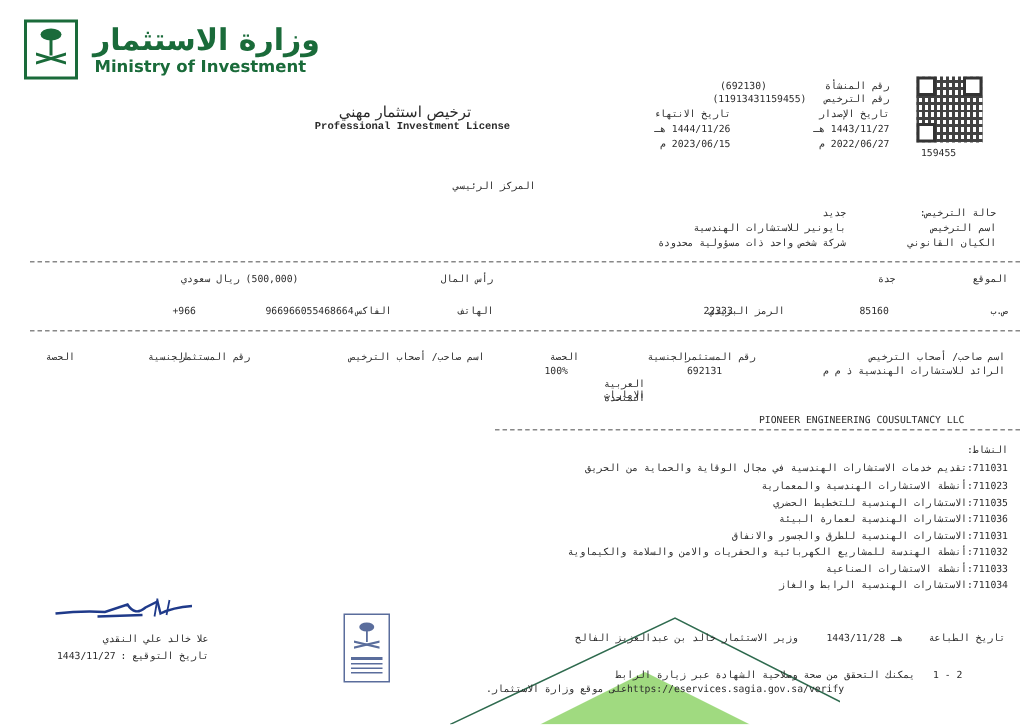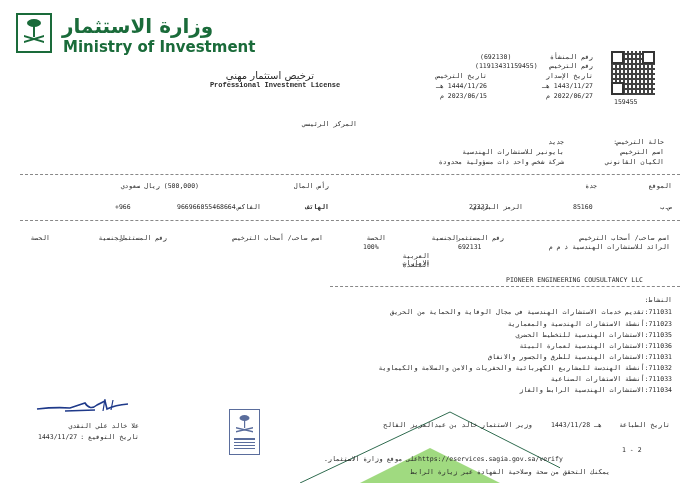--- a/index.html
+++ b/index.html
@@ -5,21 +5,21 @@
   html, body { margin:0; padding:0; }
   body { width:684px; height:483px; background:#ffffff; position:relative; overflow:hidden;
          font-family:"DejaVu Sans Mono", monospace; color:#2a2a2a; }
   .abs { position:absolute; white-space:nowrap; }
   .t { font-size:6.5px; line-height:8px; }
   .rtl { direction:rtl; text-align:right; }
 
   
   .logo-box { position:absolute; left:16px; top:13px; width:36px; height:40px; border:2px solid #1a6b3a; box-sizing:border-box; }
   .logo-ar { position:absolute; left:62px; top:14px; font-family:"DejaVu Sans", sans-serif; font-size:20px; font-weight:bold; color:#1a6b3a; direction:rtl; }
-  .logo-en { position:absolute; left:63px; top:38px; font-family:"DejaVu Sans", sans-serif; font-size:15px; font-weight:bold; color:#1a6b3a; }
+  .logo-en { position:absolute; left:63px; top:38px; font-family:"DejaVu Sans", sans-serif; font-size:11px; font-weight:bold; color:#1a6b3a; }
 
   
   .qr { position:absolute; left:611px; top:51px; width:44px; height:44px;
         background:
           repeating-linear-gradient(90deg, #222 0 2px, transparent 2px 4px),
           repeating-linear-gradient(0deg, #222 0 2px, #fff 2px 5px);
         opacity:0.85; }
   .qr::before, .qr::after { content:""; position:absolute; width:9px; height:9px; border:2px solid #111; background:#fff; }
   .qr::before { left:0; top:0; }
   .qr::after { right:0; top:0; }
@@ -56,21 +56,21 @@
 <div class="abs t" style="left:614px;top:98px;">159455</div>
 
 <div class="abs t rtl" style="right:91px;top:53px;">رقم المنشأة</div>
 <div class="abs t rtl" style="right:91px;top:62px;">رقم الترخيص</div>
 <div class="abs t rtl" style="right:91px;top:72px;">تاريخ الإصدار</div>
 <div class="abs t rtl" style="right:91px;top:82px;">1443/11/27 هـ</div>
 <div class="abs t rtl" style="right:91px;top:92px;">2022/06/27 م</div>
 
 <div class="abs t" style="left:480px;top:53px;">(692130)</div>
 <div class="abs t" style="left:443px;top:62px;margin-left:32px;">(11913431159455)</div>
-<div class="abs t rtl" style="right:197px;top:72px;">تاريخ الترخيص</div>
+<div class="abs t rtl" style="right:197px;top:72px;">تاريخ الانتهاء</div>
 <div class="abs t rtl" style="right:197px;top:82px;">1444/11/26 هـ</div>
 <div class="abs t rtl" style="right:197px;top:92px;">2023/06/15 م</div>
 
 <div class="title-ar">ترخيص استثمار مهني</div>
 <div class="title-en">Professional Investment License</div>
 
 <div class="abs t rtl" style="right:327px;top:120px;">المركز الرئيسي</div>
 
 <div class="abs t rtl" style="right:20px;top:138px;">حالة الترخيص:</div>
 <div class="abs t rtl" style="right:120px;top:138px;">جديد</div>
@@ -83,21 +83,21 @@
 
 <div class="abs t rtl" style="right:12px;top:182px;">الموقع</div>
 <div class="abs t rtl" style="right:87px;top:182px;">جدة</div>
 <div class="abs t rtl" style="right:355px;top:182px;">رأس المال</div>
 <div class="abs t rtl" style="right:485px;top:182px;">(500,000) ريال سعودي</div>
 
 <div class="abs t rtl" style="right:12px;top:203px;">ص.ب</div>
 <div class="abs t" style="left:554px;top:203px;padding-left:19px;">85160</div>
 <div class="abs t rtl" style="right:161px;top:203px;">الرمز البريدي</div>
 <div class="abs t" style="left:469px;top:203px;">22333</div>
-<div class="abs t rtl" style="right:355px;top:203px;font-weight:bold;">الهاتف</div>
+<div class="abs t rtl" style="right:355px;top:203px;">الهاتف</div>
 <div class="abs t rtl" style="right:423px;top:203px;">الفاكس</div>
 <div class="abs t" style="left:177px;top:203px;">966966055468664</div>
 <div class="abs t" style="left:115px;top:203px;">+966</div>
 
 <div class="dash" style="left:20px;width:660px;top:220px;"></div>
 
 <div class="abs t rtl" style="right:14px;top:234px;">اسم صاحب/ أصحاب الترخيص</div>
 <div class="abs t rtl" style="right:180px;top:234px;">رقم المستثمر</div>
 <div class="abs t rtl" style="right:225px;top:234px;">الجنسية</div>
 <div class="abs t rtl" style="right:298px;top:234px;">الحصة</div>
@@ -131,21 +131,21 @@
 <svg class="tri-line" style="left:300px;top:410px;" width="260" height="73">
   <polygon points="130,38 60,73 200,73" fill="#8fd46a" opacity="0.85"></polygon>
   <polyline points="0,73 150,2 290,73" fill="none" stroke="#2f6b4f" stroke-width="1"></polyline>
 </svg>
 
 <div class="abs t rtl" style="right:14px;top:421px;">تاريخ الطباعة</div>
 <div class="abs t" style="left:551px;top:421px;">1443/11/28 هـ</div>
 <div class="abs t rtl" style="right:152px;top:421px;">وزير الاستثمار خالد بن عبدالعزيز الفالح</div>
 
 <div class="abs t" style="left:622px;top:446px;">1 - 2</div>
-<div class="abs t rtl" style="right:74px;top:468px;text-align:right;">يمكنك التحقق من صحة وصلاحية الشهادة عبر زيارة الرابط</div>
+<div class="abs t rtl" style="right:74px;top:446px;text-align:right;">يمكنك التحقق من صحة وصلاحية الشهادة عبر زيارة الرابط</div>
 <div class="abs t" style="left:418px;top:455px;">https://eservices.sagia.gov.sa/verify</div>
 <div class="abs t rtl" style="right:266px;top:455px;">على موقع وزارة الاستثمار.</div>
 
 <svg class="sig" viewBox="0 0 95 16">
   <path d="M2 12 Q20 10 35 11 L50 6 Q55 14 62 8 L70 4 L72 12 Q80 8 93 7 M30 14 L60 13" fill="none" stroke="#1f3a8a" stroke-width="1.6"></path>
   <path d="M70 2 L68 14 M78 3 L76 13" stroke="#1f3a8a" stroke-width="1.2"></path>
 </svg>
 <div class="abs t rtl" style="right:545px;top:422px;">علا خالد علي النقدي</div>
 <div class="abs t" style="left:38px;top:433px;">1443/11/27</div>
 <div class="abs t rtl" style="right:545px;top:433px;margin-left:23px;">تاريخ التوقيع :</div>

